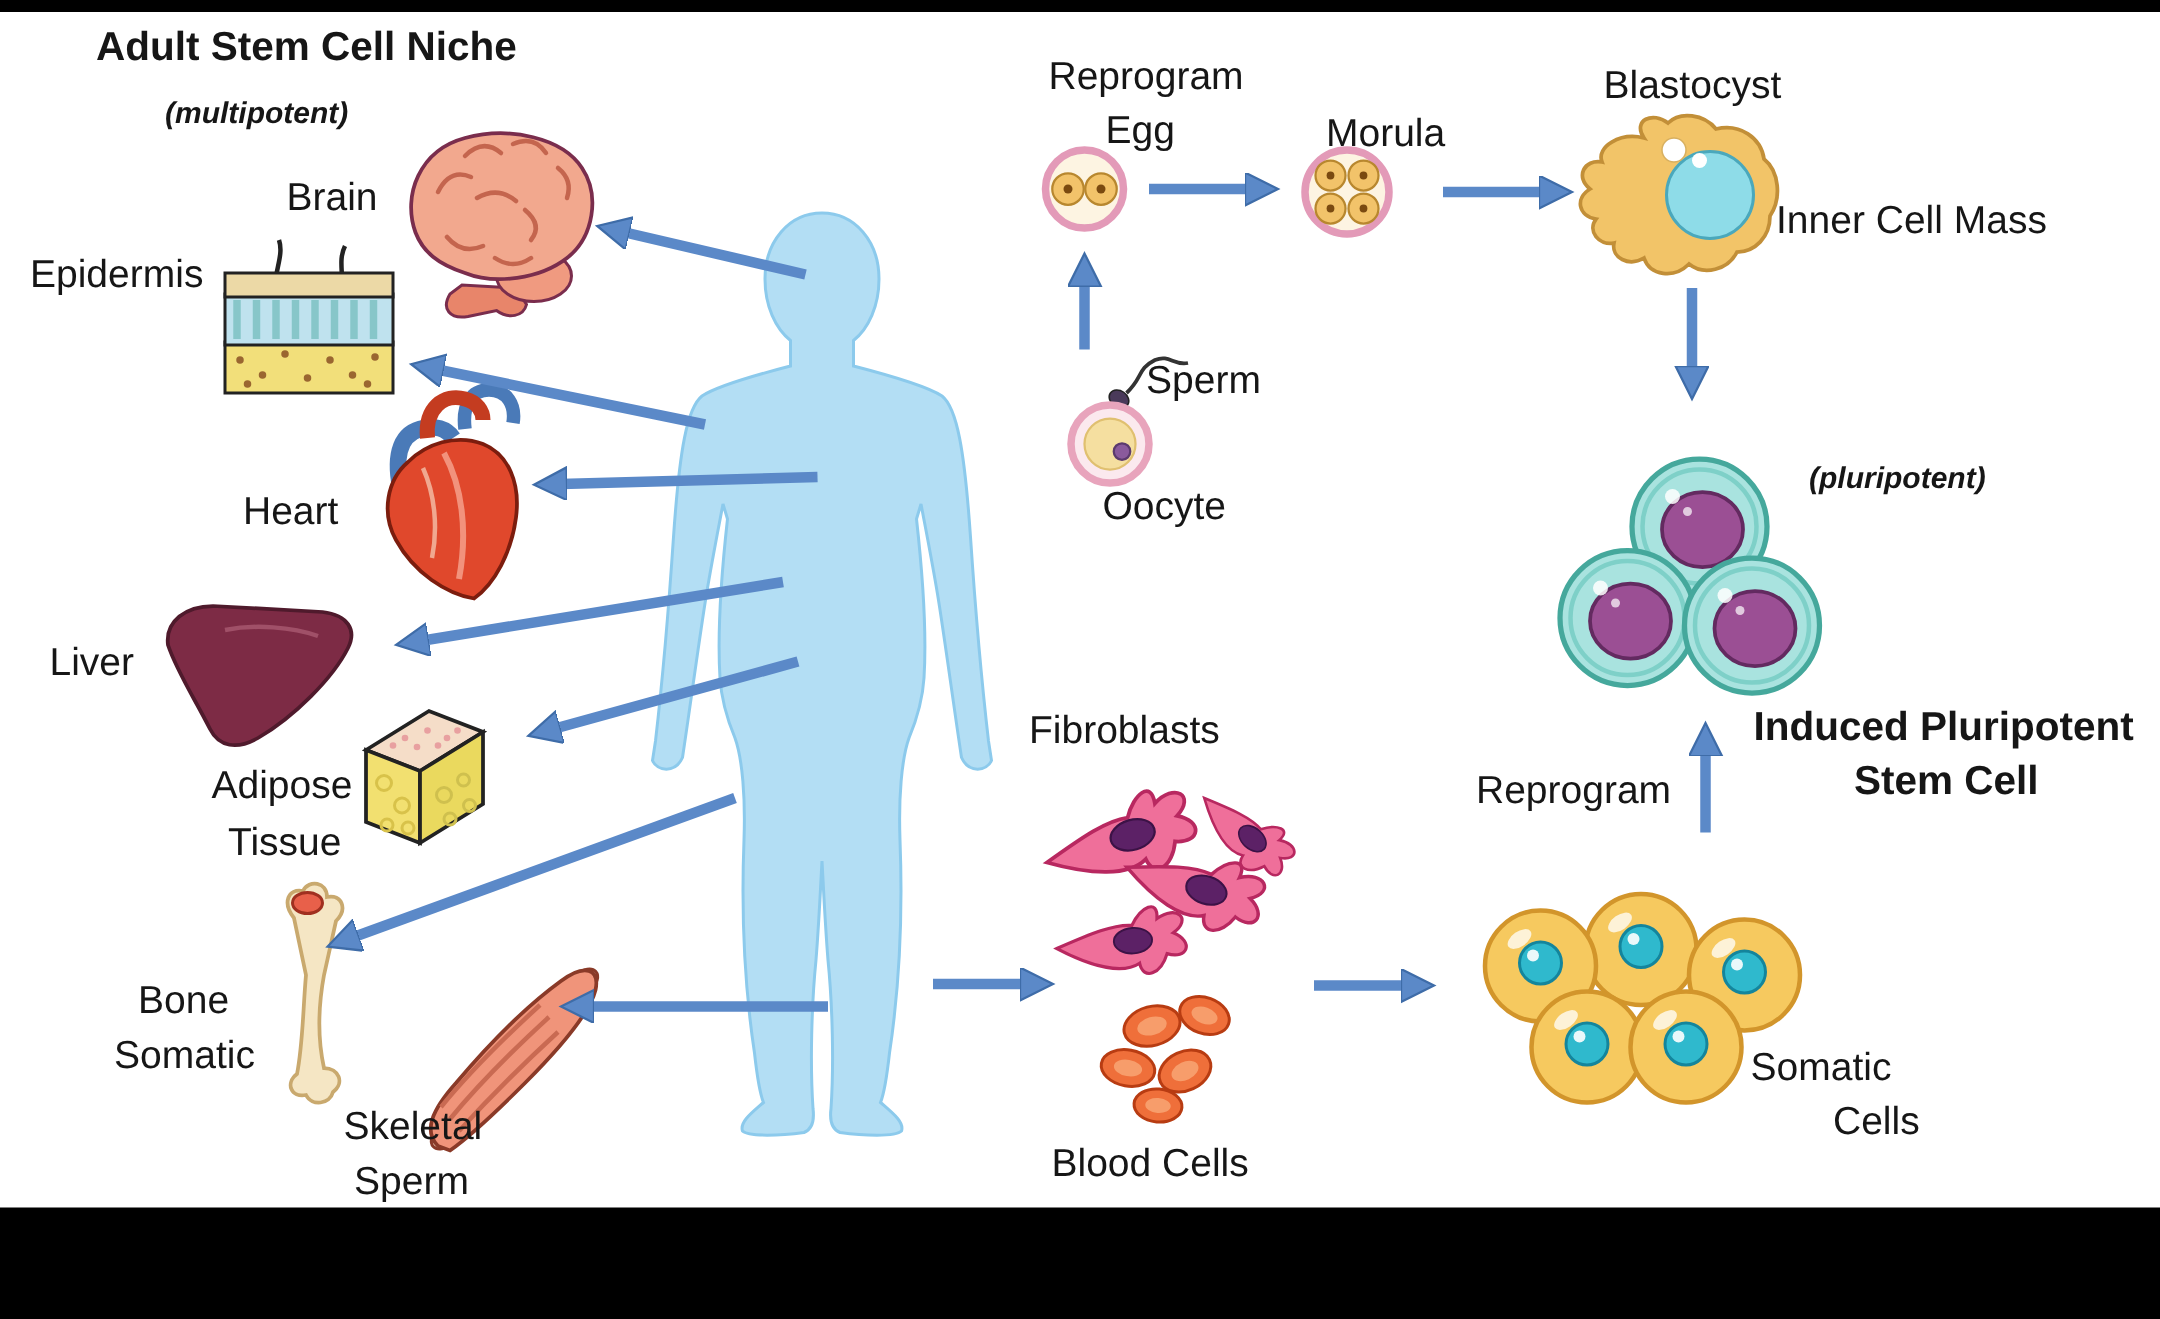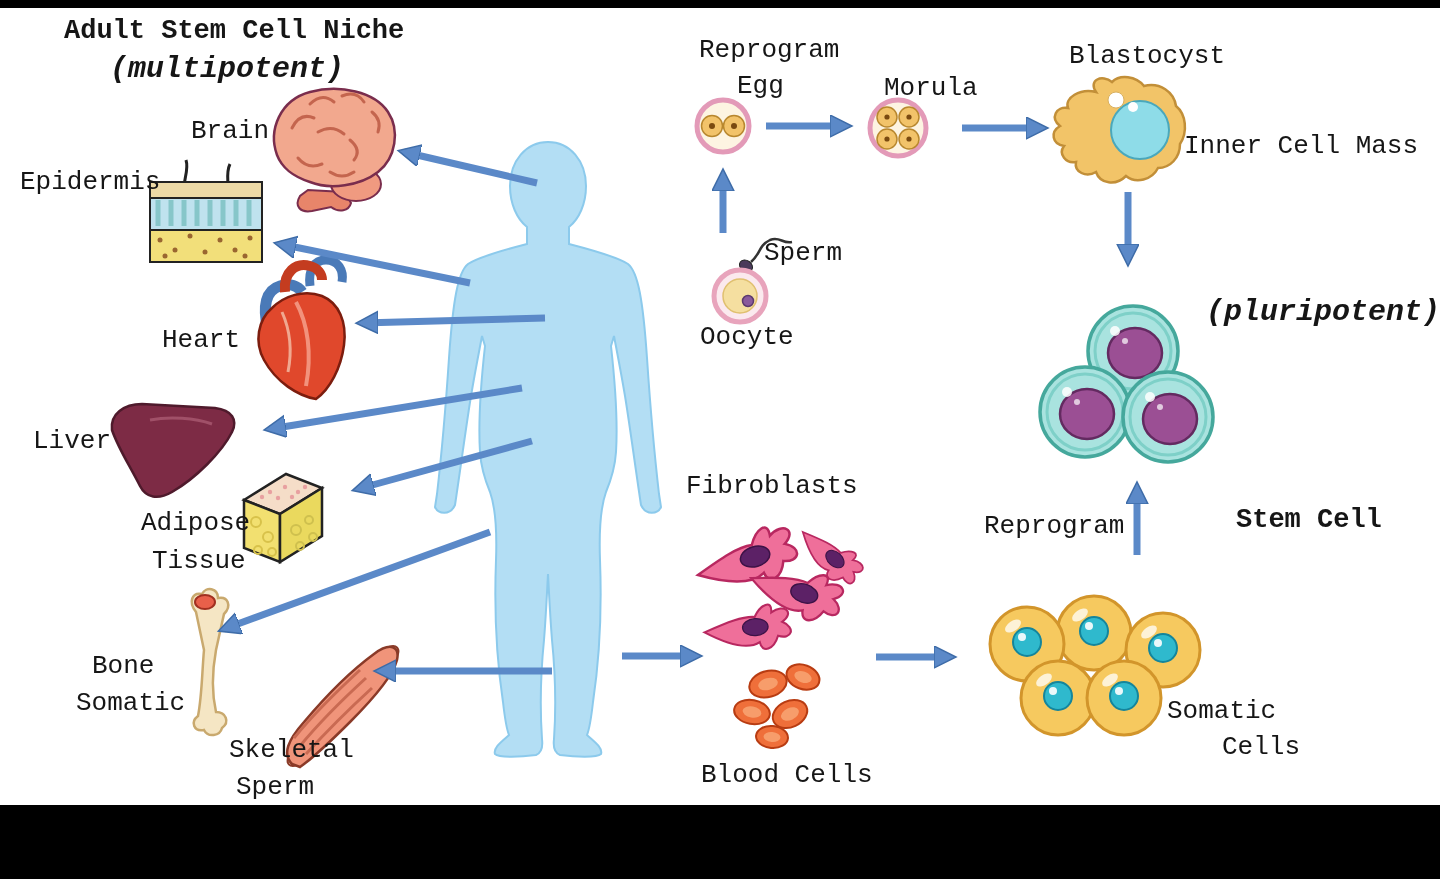--- a/index.html
+++ b/index.html
@@ -1,24 +1,24 @@
 <!DOCTYPE html>
 <html><head>
 <meta charset="utf-8">
 <style>
   html,body{margin:0;padding:0;background:#fff;}
   .canvas{position:relative;width:1440px;height:879px;background:#ffffff;overflow:hidden;
-          font-family:Liberation Mono, monospace;color:#111;}
+          font-family:Liberation Sans, sans-serif;color:#111;}
   .bar{position:absolute;left:0;width:1440px;background:#000;}
   .bar.top{top:0;height:8px;}
   .bar.bottom{top:805px;height:74px;}
   .art{position:absolute;left:0;top:0;}
   .lbl{position:absolute;font-size:26px;line-height:1.05;white-space:nowrap;color:#161616;}
   .lbl.b{font-weight:bold;font-size:27px;}
-  .lbl.bi{font-weight:bold;font-style:italic;font-size:30px;}
+  .lbl.bi{font-weight:bold;font-style:italic;font-size:20px;margin-top:12px;}
 </style>
 </head>
 <body>
 
 <div class="canvas">
 
   <svg class="art" width="1440" height="879" viewBox="0 0 1440 879">
     <defs>
       <marker id="ah" markerWidth="26" markerHeight="24" refX="16" refY="11" orient="auto" markerUnits="userSpaceOnUse">
         <path d="M0,0 L22,11 L0,22 Z" fill="#5b89c8" stroke="#3e6ca8" stroke-width="1.5"></path>
@@ -317,25 +317,26 @@
   <div class="lbl" style="left:76px;top:690px">Somatic</div>
   <div class="lbl" style="left:229px;top:737px">Skeletal</div>
   <div class="lbl" style="left:236px;top:774px">Sperm</div>
 
   <div class="lbl" style="left:699px;top:37px">Reprogram</div>
   <div class="lbl" style="left:737px;top:73px">Egg</div>
   <div class="lbl" style="left:884px;top:75px">Morula</div>
   <div class="lbl" style="left:1069px;top:43px">Blastocyst</div>
   <div class="lbl" style="left:1184px;top:133px">Inner Cell Mass</div>
   <div class="lbl" style="left:764px;top:240px">Sperm</div>
-  <div class="lbl" style="left:700px;top:324px">Oocyte</div>
+  <div class="lbl" style="left:735px;top:324px">Oocyte</div>
   <div class="lbl bi" style="left:1206px;top:297px">(pluripotent)</div>
 
   <div class="lbl" style="left:686px;top:473px">Fibroblasts</div>
   <div class="lbl" style="left:701px;top:762px">Blood Cells</div>
   <div class="lbl" style="left:984px;top:513px">Reprogram</div>
+  <div class="lbl b" style="left:1169px;top:470px">Induced Pluripotent</div>
   <div class="lbl b" style="left:1236px;top:506px">Stem Cell</div>
   <div class="lbl" style="left:1167px;top:698px">Somatic</div>
   <div class="lbl" style="left:1222px;top:734px">Cells</div>
 
   <div class="bar top"></div>
   <div class="bar bottom"></div>
 </div>
 
 </body></html>

